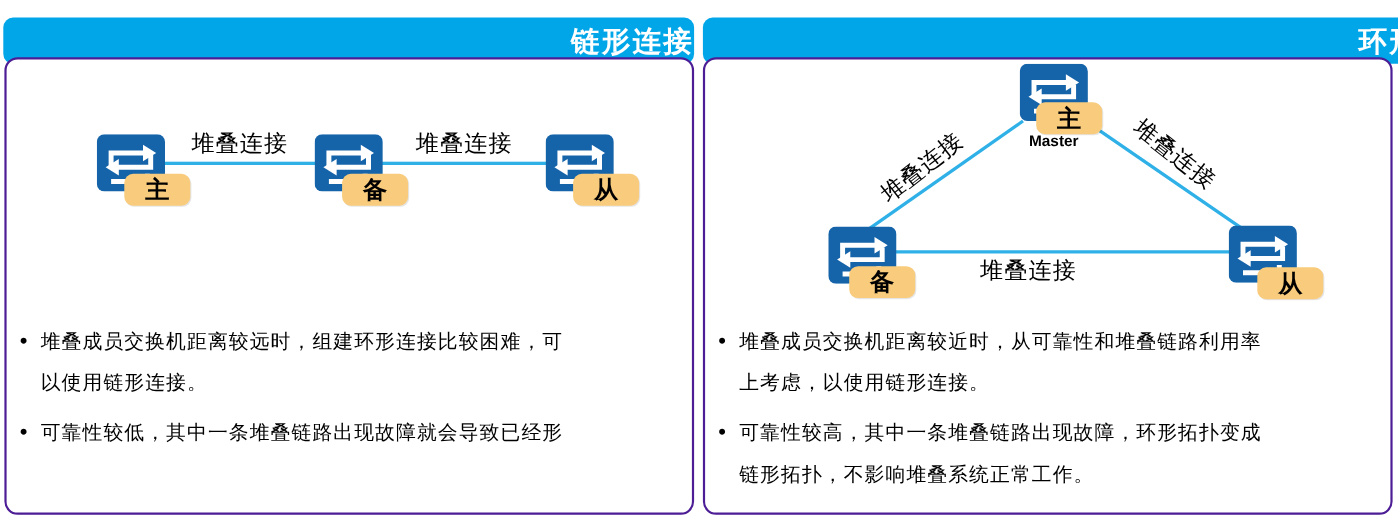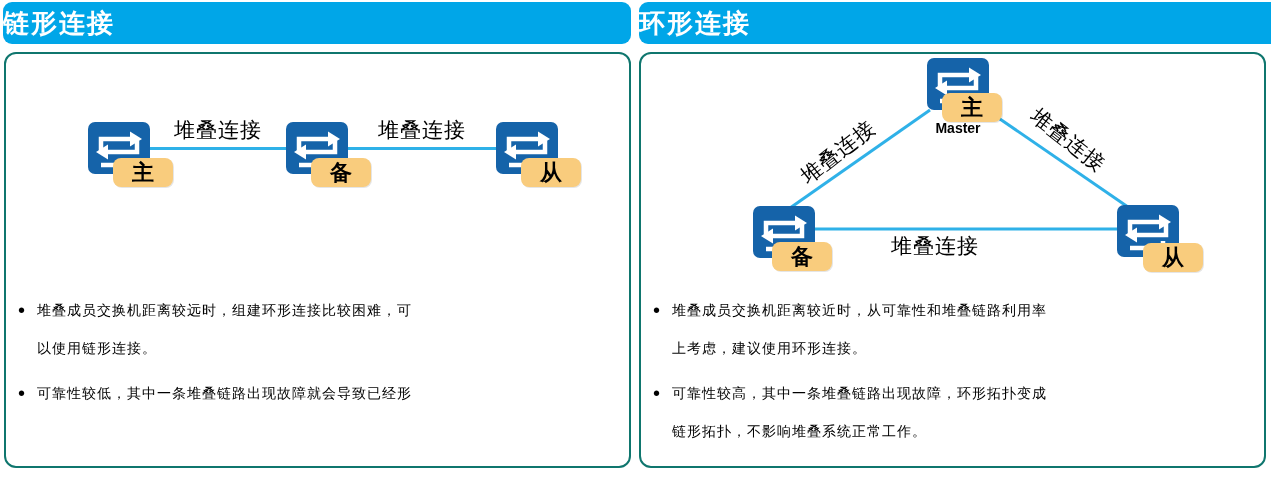--- a/index.html
+++ b/index.html
@@ -1,23 +1,23 @@
 <!DOCTYPE html>
 <html><head>
 <meta charset="utf-8">
 <style>
   html,body{margin:0;padding:0;background:#fff;}
   body{font-family:"Liberation Sans","DejaVu Sans",sans-serif;color:#000;}
   .stage{position:relative;width:1271px;height:477px;background:#fff;overflow:hidden;}
 
-  .panel-header{position:absolute;top:2px;height:42px;background:#00A6E8;border-radius:9px;
-    display:flex;align-items:center;justify-content:flex-start;}
+  .panel-header{position:absolute;top:16px;height:42px;background:#00A6E8;border-radius:9px;
+    display:flex;align-items:center;justify-content:flex-end;}
   .panel-header .title{color:#fff;font-size:26px;font-weight:bold;letter-spacing:2px;}
 
-  .card{position:absolute;top:52px;height:416px;background:#fff;border:2px solid #0f766e;border-radius:12px;box-sizing:border-box;}
+  .card{position:absolute;top:52px;height:416px;background:#fff;border:2px solid #4c1d95;border-radius:12px;box-sizing:border-box;}
 
   
   .switch{position:absolute;width:62px;height:52px;}
   .switch svg{display:block;width:62px;height:52px;}
 
   
   .badge{position:absolute;width:60px;height:29px;background:#F9CC7D;border-radius:8px;
     display:flex;align-items:center;justify-content:center;font-size:22px;font-weight:bold;color:#000;
     box-shadow:1px 1px 0 rgba(0,0,0,0.10);}
 
@@ -29,21 +29,21 @@
 
   .ring-lines{position:absolute;left:0;top:0;}
 
   .master-caption{position:absolute;transform:translateX(-50%);font-size:14px;font-weight:bold;color:#000;white-space:nowrap;}
 
   
   .bullets{position:absolute;left:12px;right:8px;top:237px;}
   .bullet{display:flex;margin-bottom:7px;}
   .bullet .dot{width:19px;font-size:20px;line-height:38px;flex:0 0 19px;}
   .bullet .lines{flex:1;}
-  .bullet .line{font-size:14px;line-height:38px;letter-spacing:1px;white-space:nowrap;}
+  .bullet .line{font-size:18px;line-height:38px;letter-spacing:1px;white-space:nowrap;}
 </style>
 </head>
 <body>
 
 <div class="stage">
 
   <div class="panel-header" style="left:3px;width:628px;">
     <span class="title">链形连接</span>
   </div>
 
@@ -156,21 +156,21 @@
     <div class="badge" style="left:301px;top:39px;">主</div>
     <div class="master-caption" style="left:317px;top:66px;">Master</div>
     <div class="badge" style="left:131px;top:188px;">备</div>
     <div class="badge" style="left:502px;top:189px;">从</div>
 
     <div class="bullets">
       <div class="bullet">
         <span class="dot">•</span>
         <div class="lines">
           <div class="line">堆叠成员交换机距离较近时，从可靠性和堆叠链路利用率</div>
-          <div class="line">上考虑，建议使用环形连接。</div>
+          <div class="line">上考虑，以使用链形连接。</div>
         </div>
       </div>
       <div class="bullet">
         <span class="dot">•</span>
         <div class="lines">
           <div class="line">可靠性较高，其中一条堆叠链路出现故障，环形拓扑变成</div>
           <div class="line">链形拓扑，不影响堆叠系统正常工作。</div>
         </div>
       </div>
     </div>

